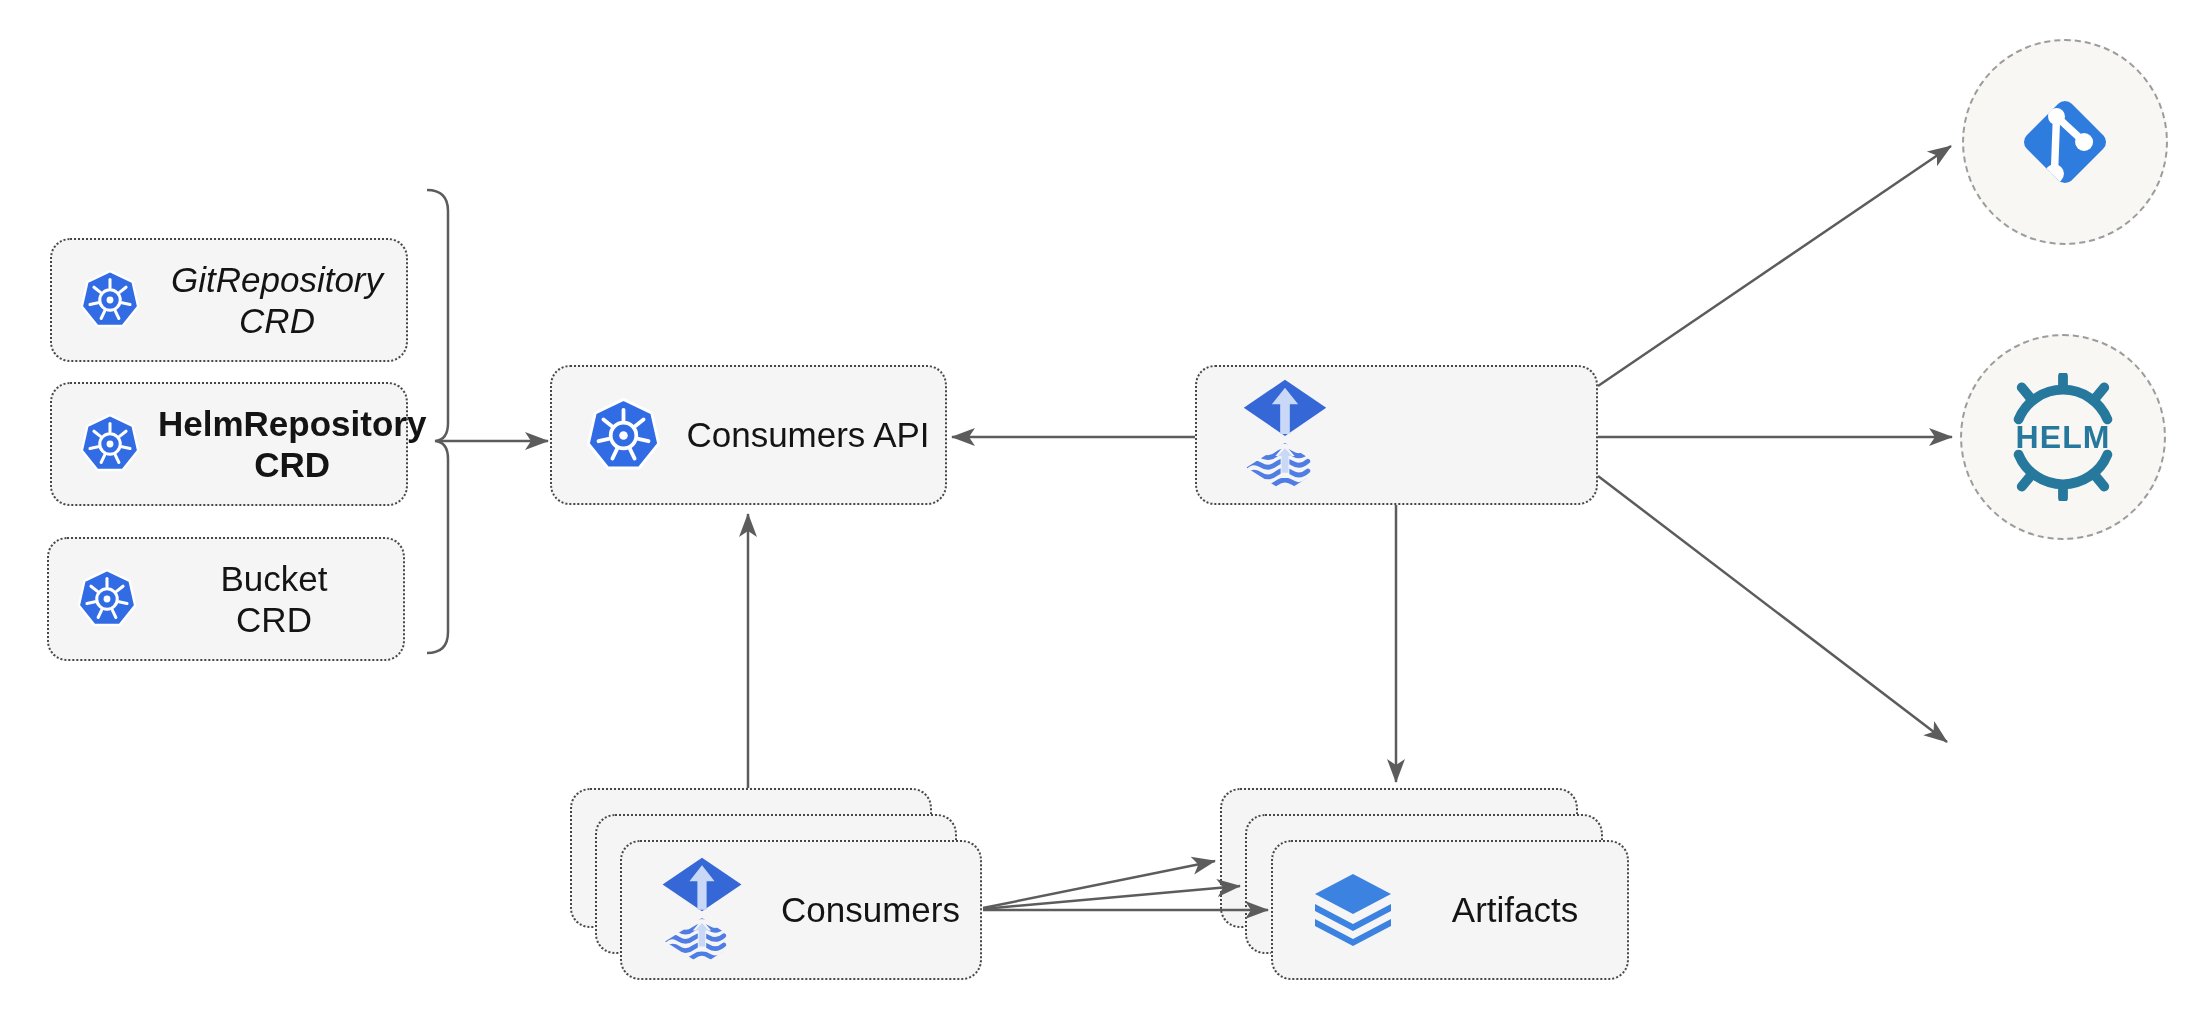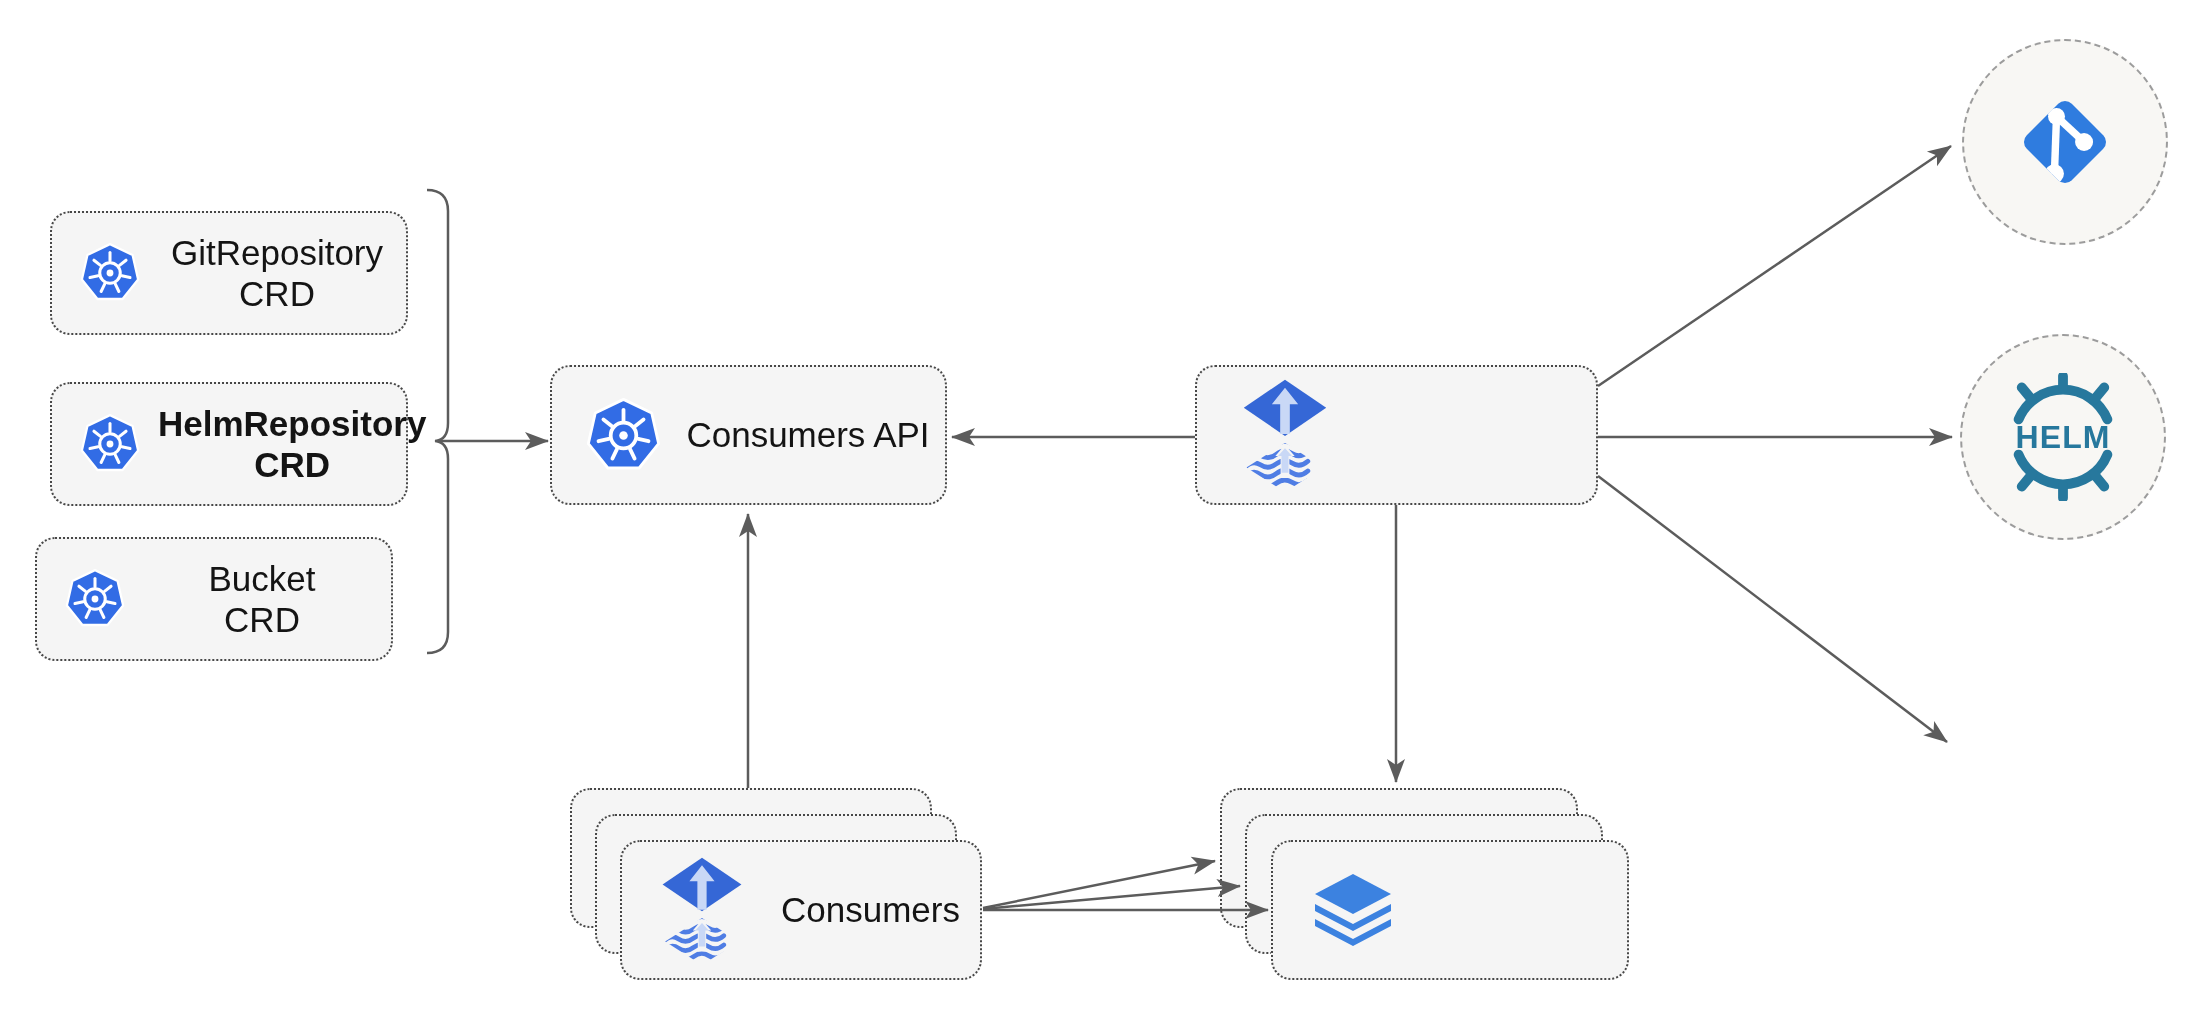--- a/index.html
+++ b/index.html
@@ -28,21 +28,21 @@
     display:flex;align-items:center;justify-content:center;
   }
   #overlay{position:absolute;left:0;top:0;width:2196px;height:1030px;pointer-events:none;}
   #overlay line, #overlay path.br{stroke:var(--arrow-gray,#5c5c5c);stroke-width:2.5;fill:none;}
 </style>
 </head>
 <body>
 
 <div id="canvas">
 
-  <div class="node" style="left:50px;top:211px;width:358px;height:124px;">
+  <div class="node" style="left:50px;top:238px;width:358px;height:124px;font-style:italic;">
     <span class="iconwrap" style="margin-left:20px;">
       <svg width="76" height="76" viewBox="-50 -50 100 100">
         <polygon points="0,-38 29.7,-23.7 37,8.5 16.5,34.2 -16.5,34.2 -37,8.5 -29.7,-23.7" style="fill:var(--k8s-blue);stroke:#fff;stroke-width:3" stroke-linejoin="round"></polygon>
         <g style="stroke:#fff" stroke-width="4" stroke-linecap="round" fill="none">
           <circle r="13.5"></circle>
           <line x1="0" y1="-16" x2="0" y2="-27"></line>
             <line x1="12.5" y1="-10" x2="21.1" y2="-16.8"></line>
           <line x1="15.6" y1="3.6" x2="26.3" y2="6"></line>
             <line x1="6.9" y1="14.4" x2="11.7" y2="24.3"></line>
           <line x1="-6.9" y1="14.4" x2="-11.7" y2="24.3"></line>
@@ -74,21 +74,21 @@
         </g>
         <circle r="4.5" style="fill:#fff"></circle>
       </svg>
     </span>
     <div class="label">
       <span>HelmRepository</span><br>
       <span>CRD</span>
     </div>
   </div>
 
-  <div class="node" style="left:35px;top:537px;width:358px;height:124px;">
+  <div class="node" style="left:47px;top:537px;width:358px;height:124px;">
     <span class="iconwrap" style="margin-left:20px;">
       <svg width="76" height="76" viewBox="-50 -50 100 100">
         <polygon points="0,-38 29.7,-23.7 37,8.5 16.5,34.2 -16.5,34.2 -37,8.5 -29.7,-23.7" style="fill:var(--k8s-blue);stroke:#fff;stroke-width:3" stroke-linejoin="round"></polygon>
         <g style="stroke:#fff" stroke-width="4" stroke-linecap="round" fill="none">
           <circle r="13.5"></circle>
           <line x1="0" y1="-16" x2="0" y2="-27"></line>
             <line x1="12.5" y1="-10" x2="21.1" y2="-16.8"></line>
           <line x1="15.6" y1="3.6" x2="26.3" y2="6"></line>
             <line x1="6.9" y1="14.4" x2="11.7" y2="24.3"></line>
           <line x1="-6.9" y1="14.4" x2="-11.7" y2="24.3"></line>
@@ -180,20 +180,23 @@
   <div class="node" style="left:1220px;top:788px;width:358px;height:140px;"></div>
   <div class="node" style="left:1245px;top:814px;width:358px;height:140px;"></div>
   <div class="node" style="left:1271px;top:840px;width:358px;height:140px;">
     <span class="iconwrap" style="margin-left:30px;">
       <svg width="100" height="100" viewBox="-50 -50 100 100">
         <polygon points="0,-36 38,-16 0,4 -38,-16" style="fill:var(--layers-blue)"></polygon>
         <path d="M-38,-6 L0,14 L38,-6 L38,1 L0,21 L-38,1 Z" style="fill:var(--layers-blue)"></path>
         <path d="M-38,9 L0,29 L38,9 L38,16 L0,36 L-38,16 Z" style="fill:var(--layers-blue)"></path>
       </svg>
     </span>
+    <div class="label">
+      <span>Artifacts</span>
+    </div>
   </div>
 
   <div class="circle" style="left:1962px;top:39px;">
     <span class="iconwrap">
       <svg width="106" height="106" viewBox="-50 -50 100 100">
         <clipPath id="gitclip">
             <rect x="-30" y="-30" width="60" height="60" rx="9" transform="rotate(45)"></rect>
           </clipPath>
         <rect x="-30" y="-30" width="60" height="60" rx="9" transform="rotate(45)" style="fill:var(--git-blue)"></rect>
         <g clip-path="url(#gitclip)">

